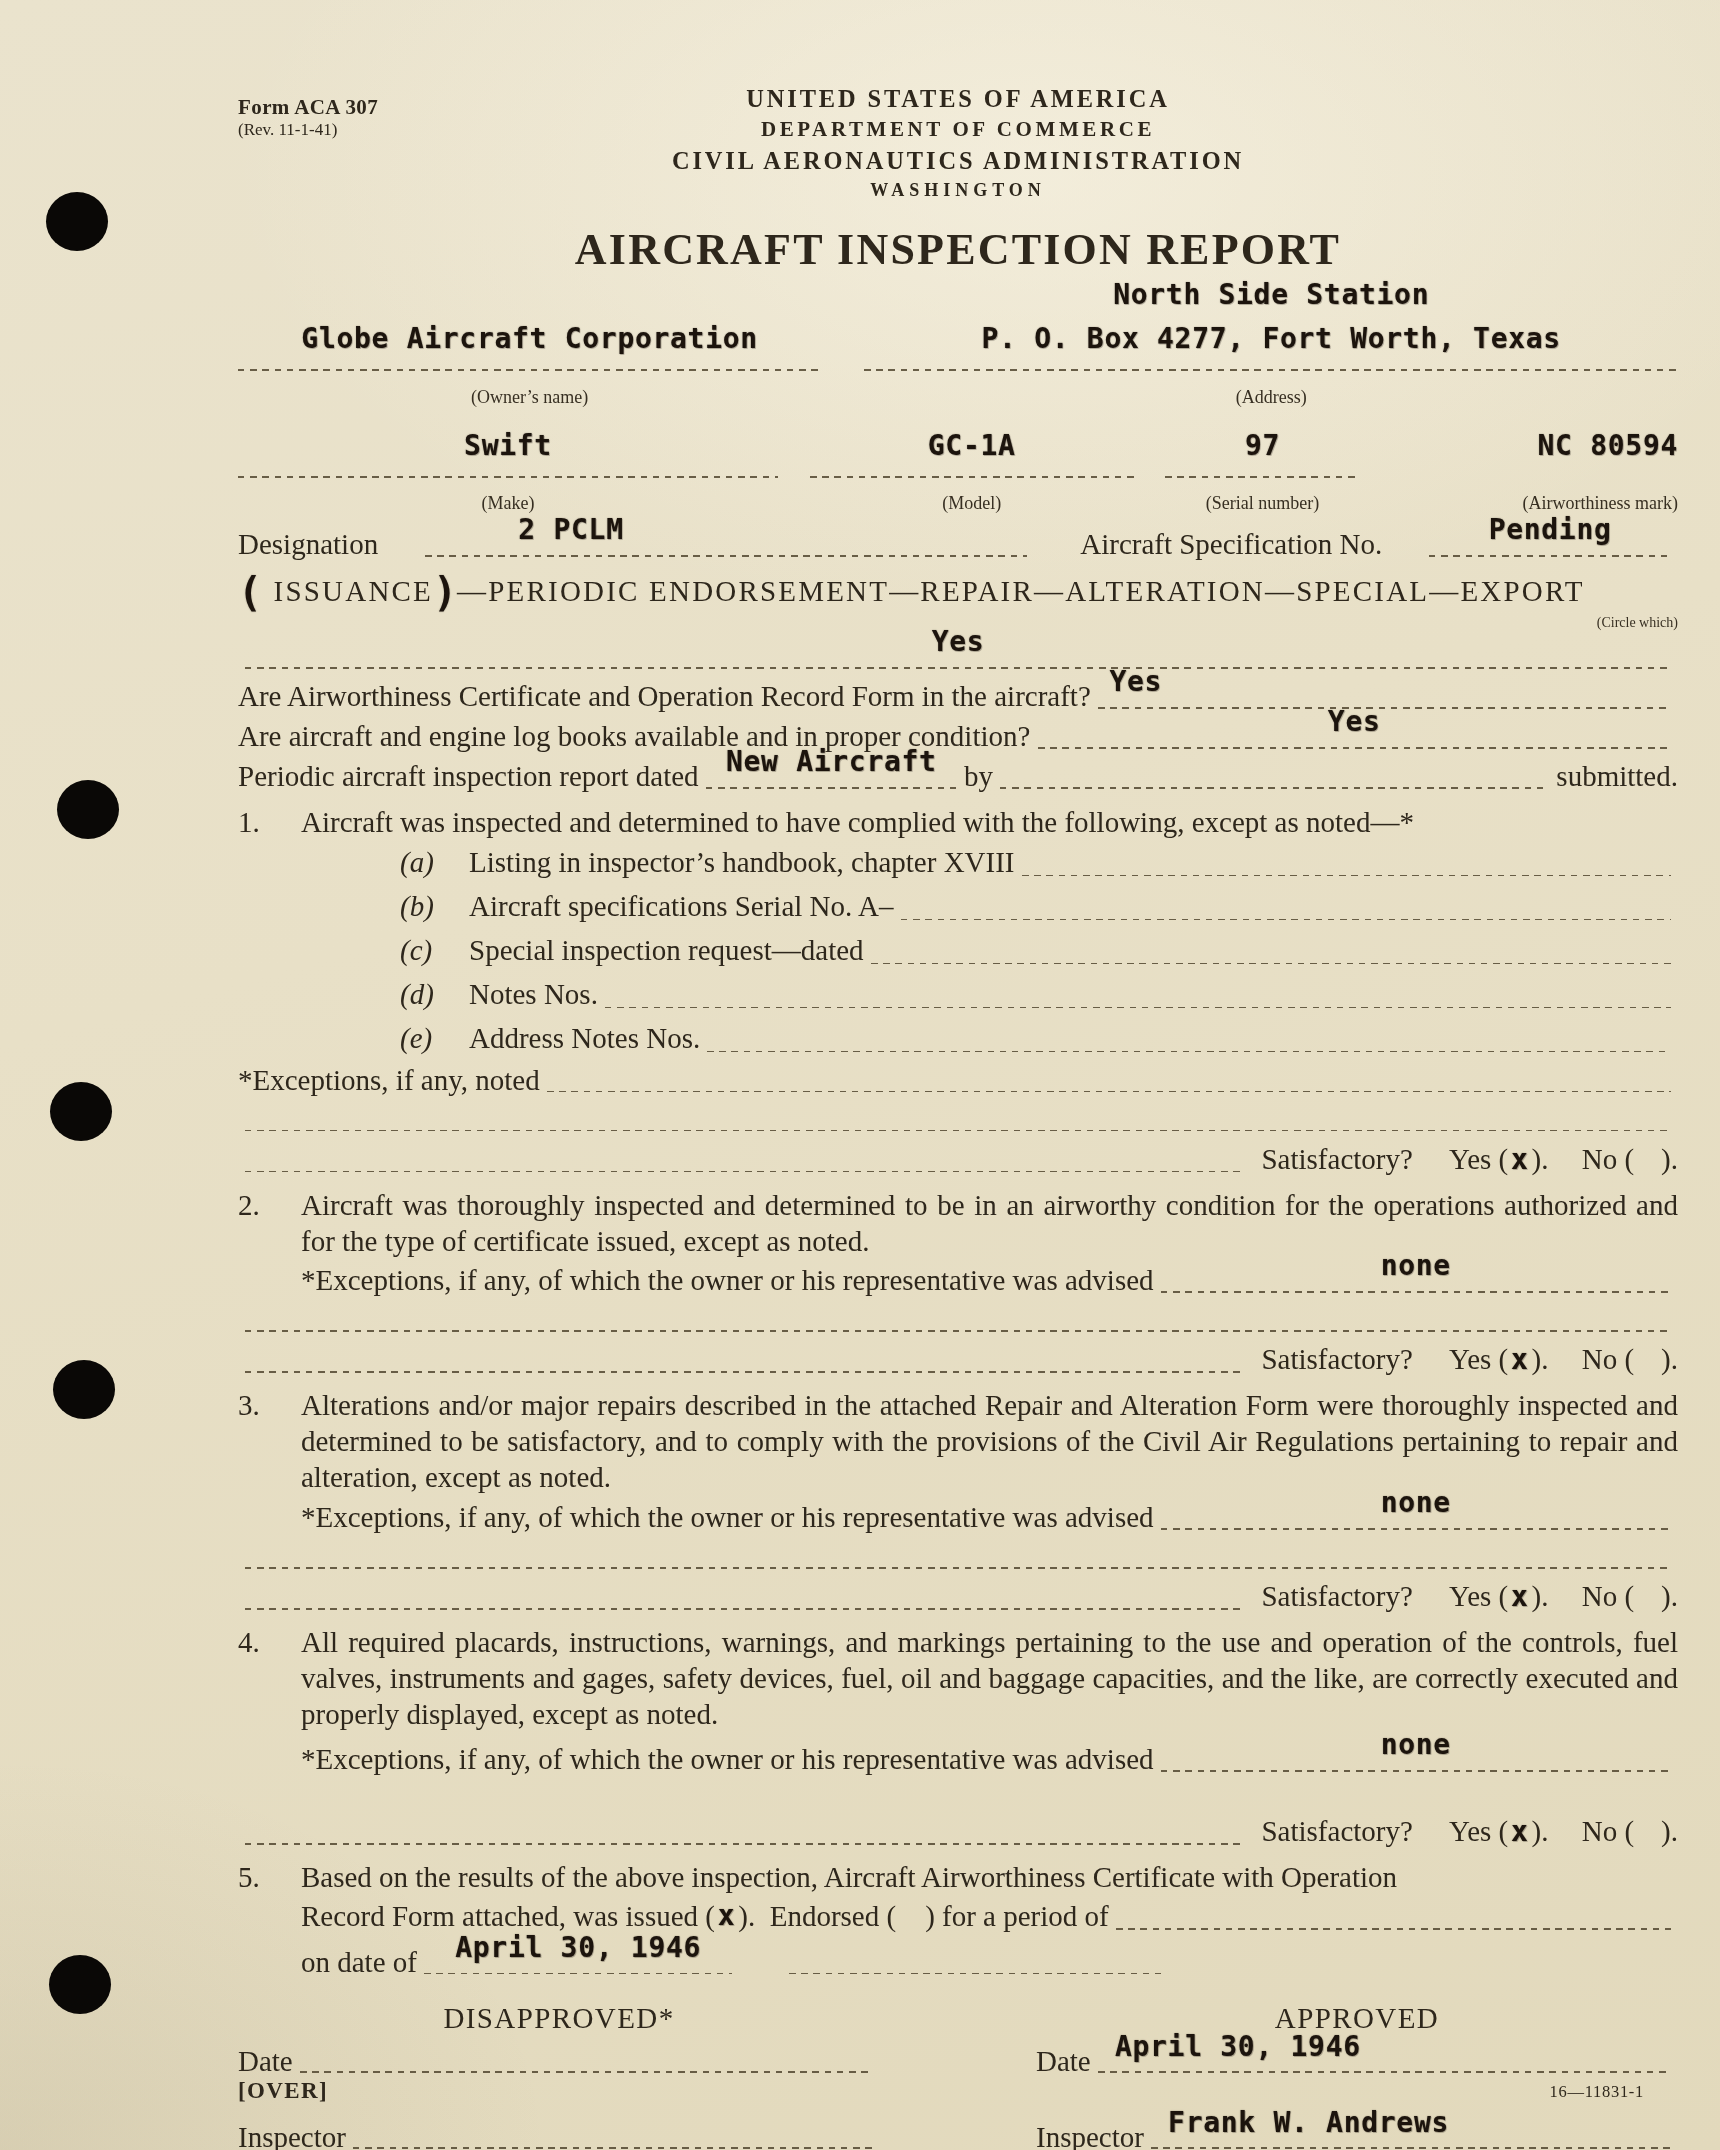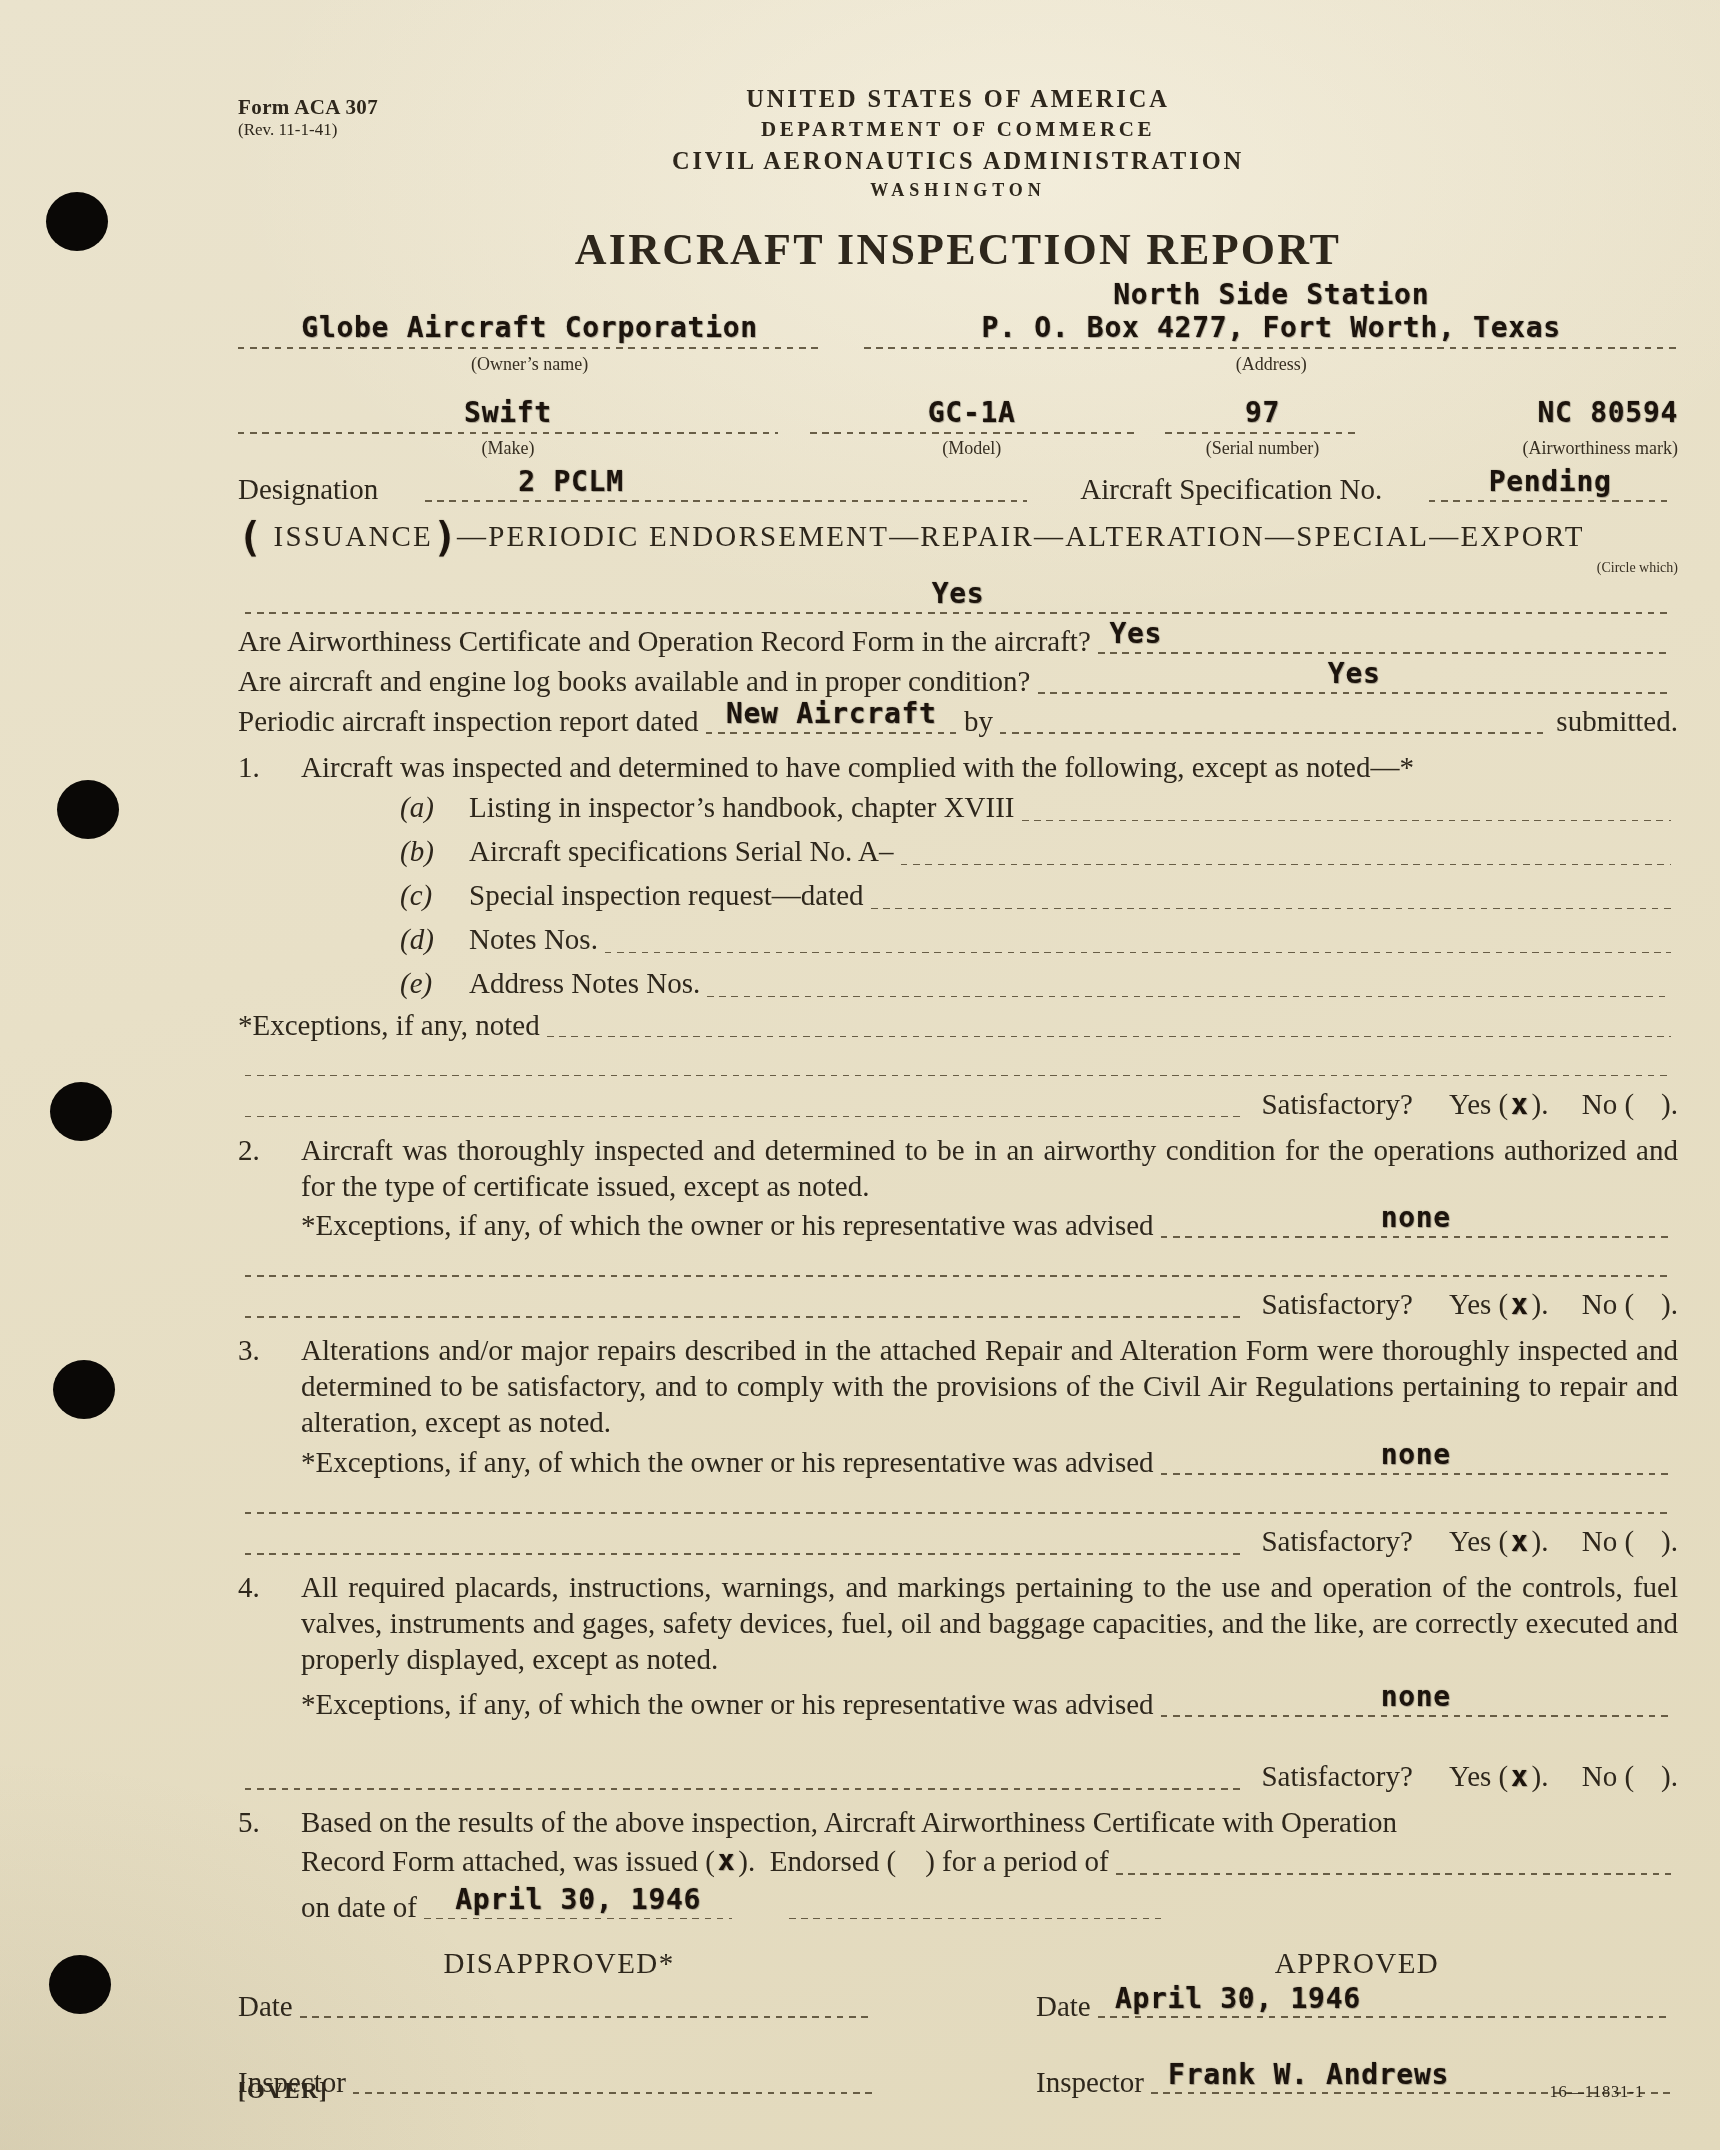--- a/index.html
+++ b/index.html
@@ -37,42 +37,42 @@
 
   
   .typed {
     font-family:"DejaVu Sans Mono", monospace; font-weight:700; color:#1c140d;
     font-size:28px; letter-spacing:0.7px;
     text-shadow:0 0 1.4px rgba(25,15,8,0.45), 0.9px 0.7px 0 rgba(25,15,8,0.22);
   }
 
   
   .fieldrow { display:flex; align-items:flex-end; }
-  .fcol { display:flex; flex-direction:column; }
+  .fcol { display:flex; flex-direction:column;gap:11px; }
   .fcol .tval { text-align:center; line-height:33px; min-height:33px; }
   .dotline { height:2.2px; margin-top:2.9px;
     background:repeating-linear-gradient(90deg,#51462f 0 6.5px, transparent 6.5px 12.2px); opacity:.85; }
   .fcap { text-align:center; font-size:18px; margin-top:4.3px; color:#372f22; }
 
   .owner-row { margin-top:2.9px; }
   .o1 { flex:0 0 40.5%; }
   .o2 { flex:1 1 auto; margin-left:3%; }
   .aircraft-row { margin-top:21.5px; }
   .ac1 { flex:0 0 37.5%; }
   .ac2 { flex:0 0 22.5%; margin-left:2.2%; }
   .ac3 { flex:0 0 13.5%; margin-left:2.2%; }
   .ac4 { flex:1 1 auto;  margin-left:2.2%;align-items:flex-end; }
 
   
   .frow { display:flex; min-height:40px; line-height:40px; font-size:29px; }
   .frow .lab { white-space:nowrap; }
   .slot { flex:1 1 auto; position:relative; margin:0 7.2px; min-width:29px; }
   .slot::after { content:""; position:absolute; left:0; right:0; bottom:7.2px; height:1.9px;
     background:repeating-linear-gradient(90deg,#51462f 0 6.5px, transparent 6.5px 12.2px); opacity:.85; }
-  .slot .tv { position:absolute; left:0; right:0; bottom:11px; text-align:center; line-height:32px; }
+  .slot .tv { position:absolute; left:0; right:0; bottom:18px; text-align:center; line-height:32px; }
   .tv-left { text-align:left !important; padding-left:11.5px; }
 
   .des-row { margin-top:10px;gap:40px; }
   .des-slot { flex:0 0 602px; }
   .des-slot .tv { text-align:left; padding-left:93px; }
   .lab-gap { margin-left:5.7px; }
 
   .circle-line { margin-top:4.3px; font-size:29px; letter-spacing:2.2px; white-space:nowrap; }
   .cparen { font-family:"DejaVu Sans Mono",monospace; font-weight:700; font-size:40px; color:#1c140d;
     vertical-align:-5px; letter-spacing:0;

